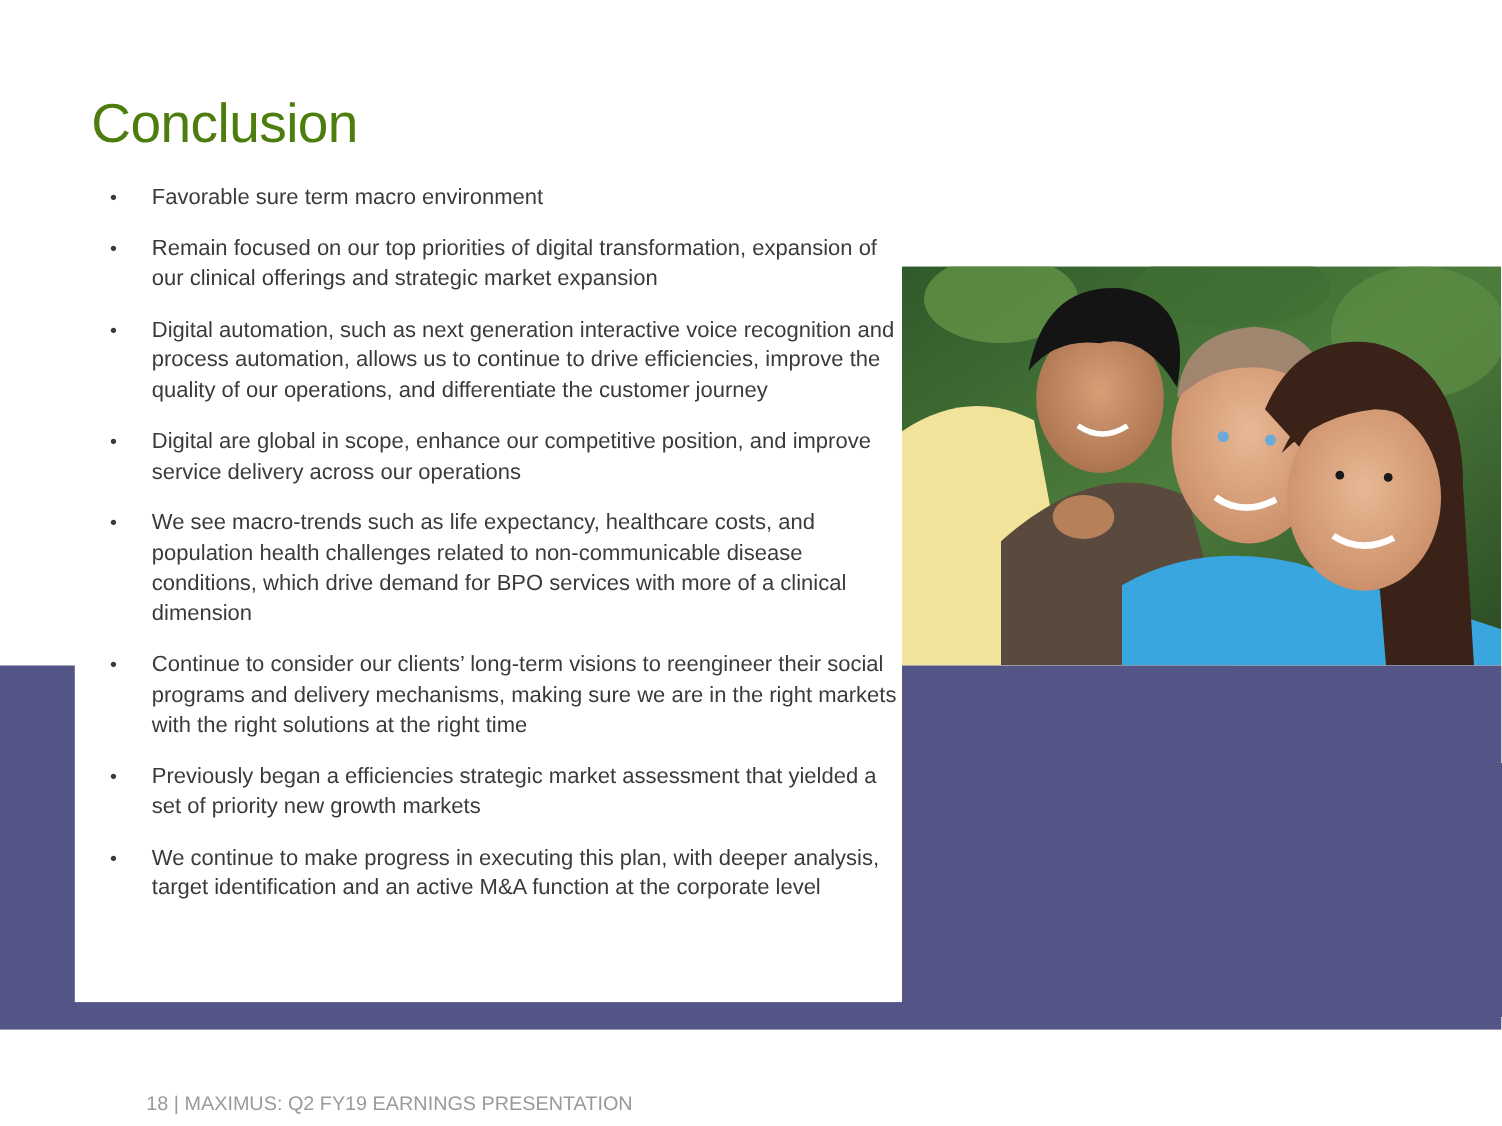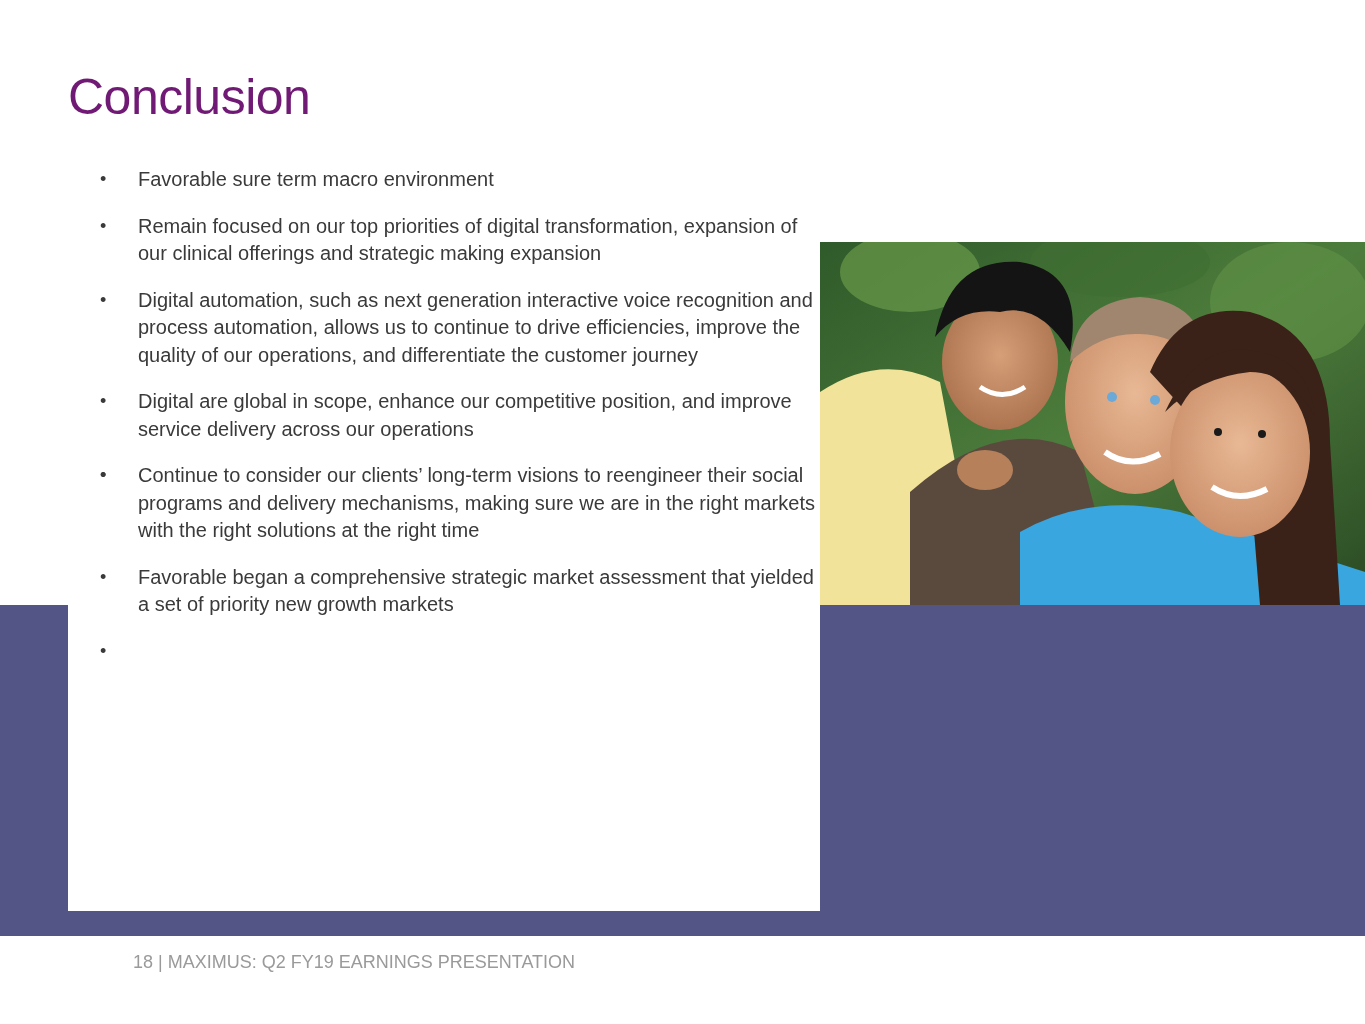--- a/index.html
+++ b/index.html
@@ -1,25 +1,25 @@
 <!DOCTYPE html>
 <html><head>
 <meta charset="utf-8">
 <style>
   html, body { margin:0; padding:0; }
   body { width:1365px; height:1024px; position:relative; background:#ffffff; overflow:hidden;
          font-family:"Liberation Sans", sans-serif; }
-  .title { position:absolute; left:68px; top:68px; font-size:50px; color:#701a75; margin:0; font-weight:normal; letter-spacing:-0.5px; }
+  .title { position:absolute; left:68px; top:68px; font-size:50px; color:#4d7c0f; margin:15px; font-weight:normal; letter-spacing:-0.5px; }
   .band { position:absolute; left:0; top:605px; width:1365px; height:331px; background:#545587; }
   .panel { position:absolute; left:68px; top:580px; width:752px; height:331px; background:#ffffff; }
   .photo { position:absolute; left:820px; top:242px; width:545px; height:363px; overflow:hidden; }
   .bullets { position:absolute; left:100px; top:166px; width:715px; margin:0; padding:0; list-style:none; }
   .bullets li { position:relative; padding-left:38px; font-size:20px; line-height:27.5px; color:#3a3a3a; margin-bottom:19px; }
   .bullets li .dot { position:absolute; left:0; top:0; font-size:18px; color:#3a3a3a; }
-  .footer { position:absolute; left:133px; top:952px; font-size:18px; color:#9a9a9a; }
+  .footer { position:absolute; left:133px; top:993px; font-size:18px; color:#9a9a9a; }
 </style>
 </head>
 <body>
 
 <h1 class="title">Conclusion</h1>
 
 <div class="band"></div>
 <div class="panel"></div>
 
 <div class="photo">
@@ -66,22 +66,22 @@
     <circle cx="398" cy="190" r="4" fill="#1a1a1a"></circle>
     <circle cx="442" cy="192" r="4" fill="#1a1a1a"></circle>
     <path d="M392 245 Q418 262 447 247" stroke="#ffffff" stroke-width="6" fill="none"></path>
 
     <ellipse cx="165" cy="228" rx="28" ry="20" fill="#b5805a"></ellipse>
   </svg>
 </div>
 
 <ul class="bullets">
   <li><span class="dot">•</span><span>Favorable sure term macro environment</span></li>
-  <li><span class="dot">•</span><span>Remain focused on our top priorities of digital transformation, expansion of our clinical offerings and strategic making expansion</span></li>
+  <li><span class="dot">•</span><span>Remain focused on our top priorities of digital transformation, expansion of our clinical offerings and strategic market expansion</span></li>
   <li><span class="dot">•</span><span>Digital automation, such as next generation interactive voice recognition and process automation, allows us to continue to drive efficiencies, improve the quality of our operations, and differentiate the customer journey</span></li>
   <li><span class="dot">•</span><span>Digital are global in scope, enhance our competitive position, and improve service delivery across our operations</span></li>
-  <li><span class="dot">•</span></li>
+  <li><span class="dot">•</span><span>We see macro-trends such as life expectancy, healthcare costs, and population health challenges related to non-communicable disease conditions, which drive demand for BPO services with more of a clinical dimension</span></li>
   <li><span class="dot">•</span><span>Continue to consider our clients’ long-term visions to reengineer their social programs and delivery mechanisms, making sure we are in the right markets with the right solutions at the right time</span></li>
-  <li><span class="dot">•</span><span>Favorable began a comprehensive strategic market assessment that yielded a set of priority new growth markets</span></li>
-  <li><span class="dot">•</span></li>
+  <li><span class="dot">•</span><span>Previously began a efficiencies strategic market assessment that yielded a set of priority new growth markets</span></li>
+  <li><span class="dot">•</span><span>We continue to make progress in executing this plan, with deeper analysis, target identification and an active M&amp;A function at the corporate level</span></li>
 </ul>
 
 <div class="footer">18 | MAXIMUS: Q2 FY19 EARNINGS PRESENTATION</div>
 
 </body></html>

